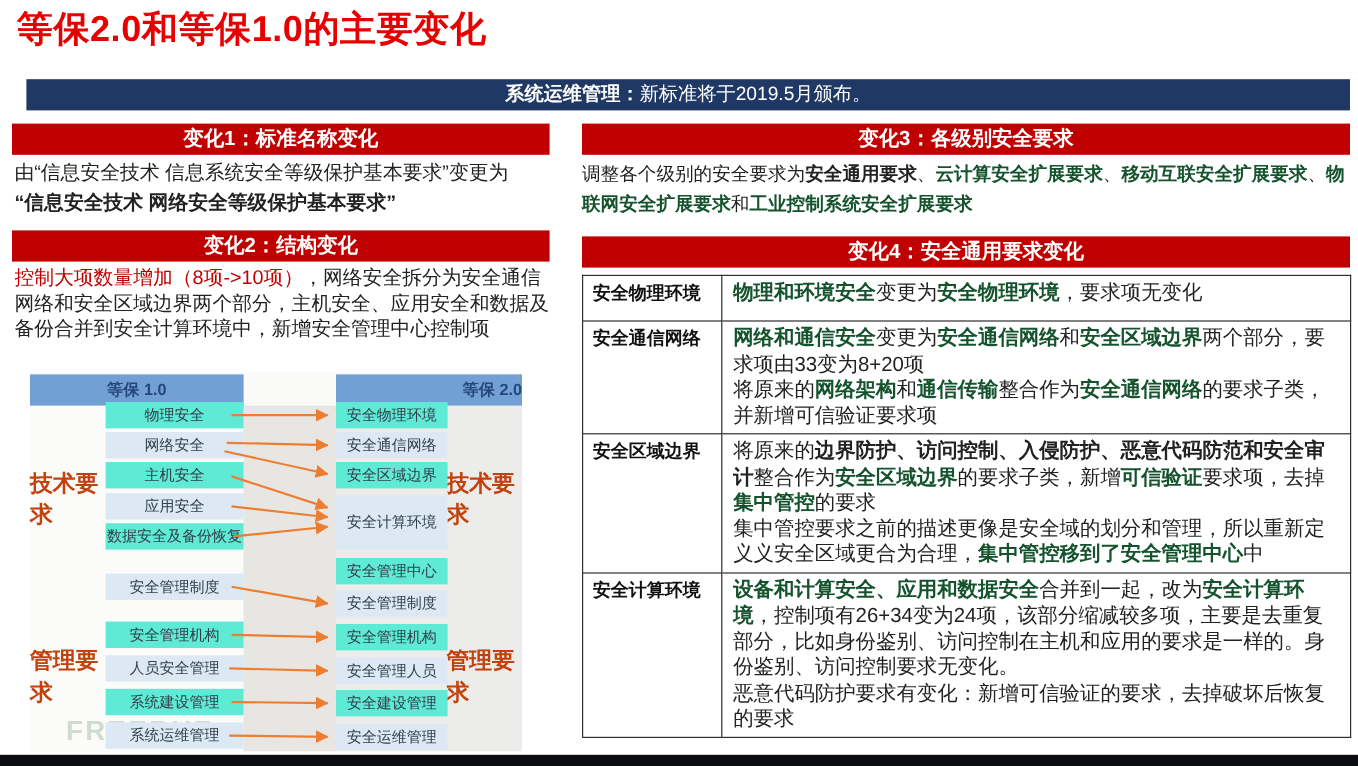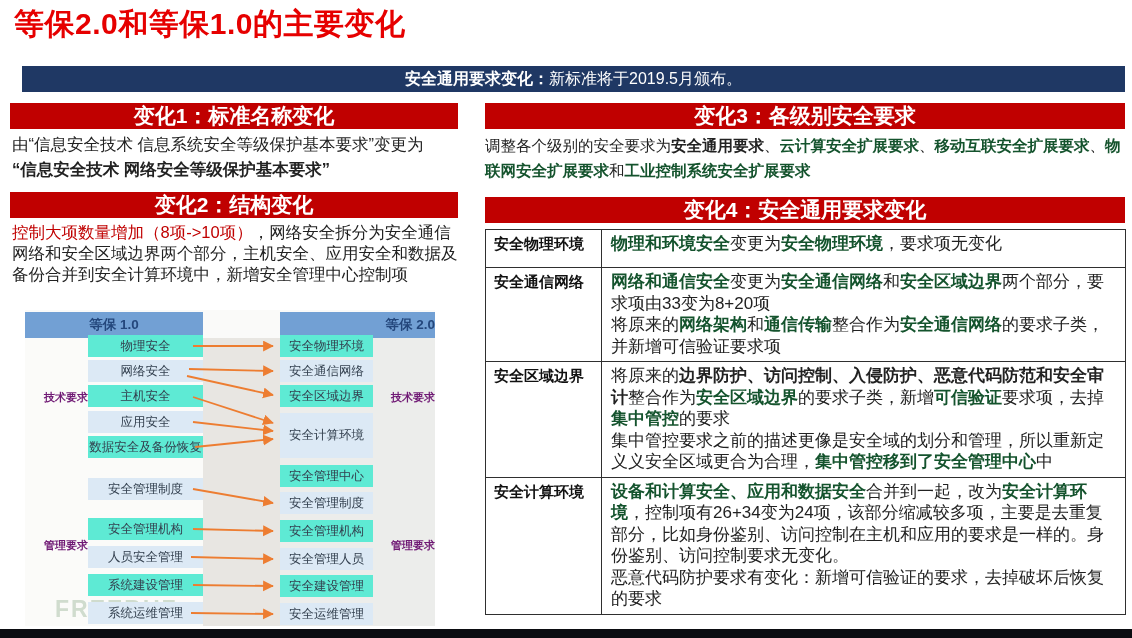--- a/index.html
+++ b/index.html
@@ -16,21 +16,21 @@
     position:absolute;left:14px;top:4px;margin:0;
     font-size:30px;font-weight:700;color:#e60000;letter-spacing:0.5px;
   }
   .banner{
     position:absolute;left:22px;top:66px;width:1103px;height:26px;
     background:#1f3864;color:#ffffff;text-align:center;
     font-size:16px;line-height:26px;
   }
   .sec-header{
     position:absolute;height:26px;line-height:26px;background:#c00000;
-    color:#ffffff;font-size:21px;font-weight:700;text-align:center;
+    color:#ffffff;font-size:17px;font-weight:700;text-align:center;
   }
   #h1{left:10px;top:103px;width:448px;}
   #h2{left:10px;top:192px;width:448px;}
   #h3{left:485px;top:103px;width:640px;}
   #h4{left:485px;top:197px;width:640px;}
 
   .body-text{position:absolute;color:#222;}
   #t1{left:12px;top:132px;width:446px;font-size:16.5px;line-height:25px;}
   #t2{left:12px;top:222px;width:446px;font-size:16.5px;line-height:21px;}
   #t3{left:485px;top:133px;width:646px;font-size:15.5px;line-height:25px;}
@@ -40,22 +40,22 @@
   .dg-header{
     position:absolute;top:2px;height:26px;line-height:26px;z-index:2;
     background:#72a0d4;color:#24477c;font-size:13.5px;font-weight:700;text-align:center;
   }
   .dg-header.left{left:0;width:178px;}
   .dg-header.right{left:255px;width:155px;text-align:right;}
   .dg-mid{position:absolute;left:178px;top:28px;width:77px;height:288px;background:#e8e6e2;z-index:0;}
   .dg-rightbg{position:absolute;left:255px;top:28px;width:155px;height:288px;background:#ecedeb;z-index:0;}
   .dg-leftbg{position:absolute;left:0;top:28px;width:178px;height:288px;background:#fbfbf9;z-index:0;}
   .side-label{
-    position:absolute;width:63px;text-align:right;z-index:2;
-    font-size:11px;font-weight:700;color:#701a75;
+    position:absolute;width:63px;text-align:left;z-index:2;
+    font-size:19px;font-weight:700;color:#c2410c;
   }
   .lbox,.rbox{
     position:absolute;height:22px;line-height:22px;z-index:2;
     font-size:12.5px;color:#33404f;text-align:center;white-space:nowrap;
   }
   .lbox{left:63px;width:115px;}
   .rbox{left:255px;width:93px;}
   .dk{background:#5eead4;}
   .lt{background:#dce9f5;}
   .rbox.tall{height:45px;line-height:45px;}
@@ -74,21 +74,21 @@
   #tbl td.cat{width:103px;font-size:15px;font-weight:700;padding:5px 4px 0 8px;color:#111;}
   #tbl td.det{font-size:17px;line-height:21.5px;padding:3px 8px 4px 9px;color:#222;}
 
   .bottom-bar{position:absolute;left:0;top:629px;width:1132px;height:9px;background:#0b0c11;}
 </style>
 </head>
 <body>
 
 <h1 class="title">等保2.0和等保1.0的主要变化</h1>
 
-<div class="banner"><span class="b">安全通用要求变化：</span><span>新标准将于2019.5月颁布。</span></div>
+<div class="banner"><span class="b">系统运维管理：</span><span>新标准将于2019.5月颁布。</span></div>
 
 <div class="sec-header" id="h1">变化1：标准名称变化</div>
 <div class="body-text" id="t1"><span>由“信息安全技术  信息系统安全等级保护基本要求”变更为</span><br><span class="b">“信息安全技术  网络安全等级保护基本要求”</span></div>
 
 <div class="sec-header" id="h2">变化2：结构变化</div>
 <div class="body-text" id="t2"><span class="r">控制大项数量增加（8项-&gt;10项）</span><span>，网络安全拆分为安全通信网络和安全区域边界两个部分，主机安全、应用安全和数据及备份合并到安全计算环境中，新增安全管理中心控制项</span></div>
 
 <div class="sec-header" id="h3">变化3：各级别安全要求</div>
 <div class="body-text" id="t3"><span>调整各个级别的安全要求为</span><span class="b">安全通用要求</span><span>、</span><span class="rb">云计算安全扩展要求</span><span>、</span><span class="rb">移动互联安全扩展要求</span><span>、</span><span class="rb">物联网安全扩展要求</span><span>和</span><span class="rb">工业控制系统安全扩展要求</span></div>
 

